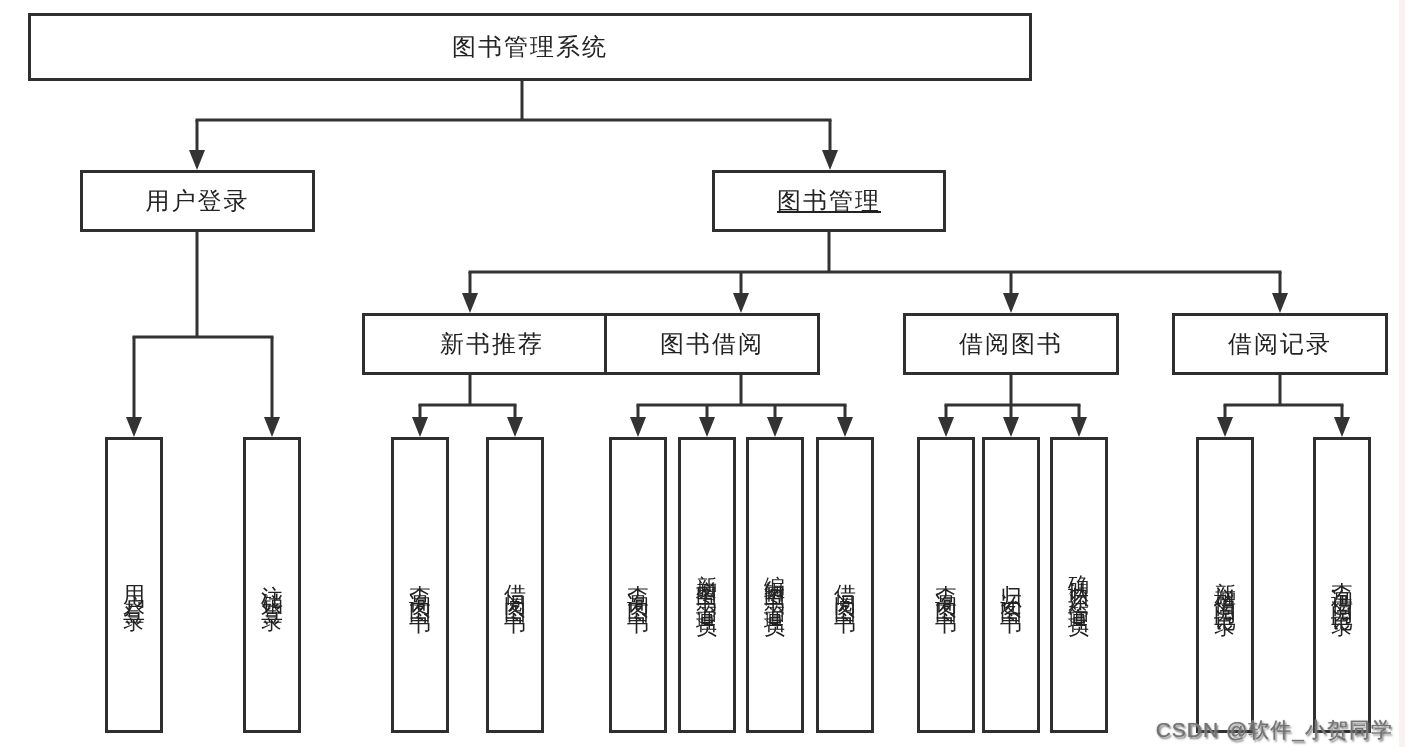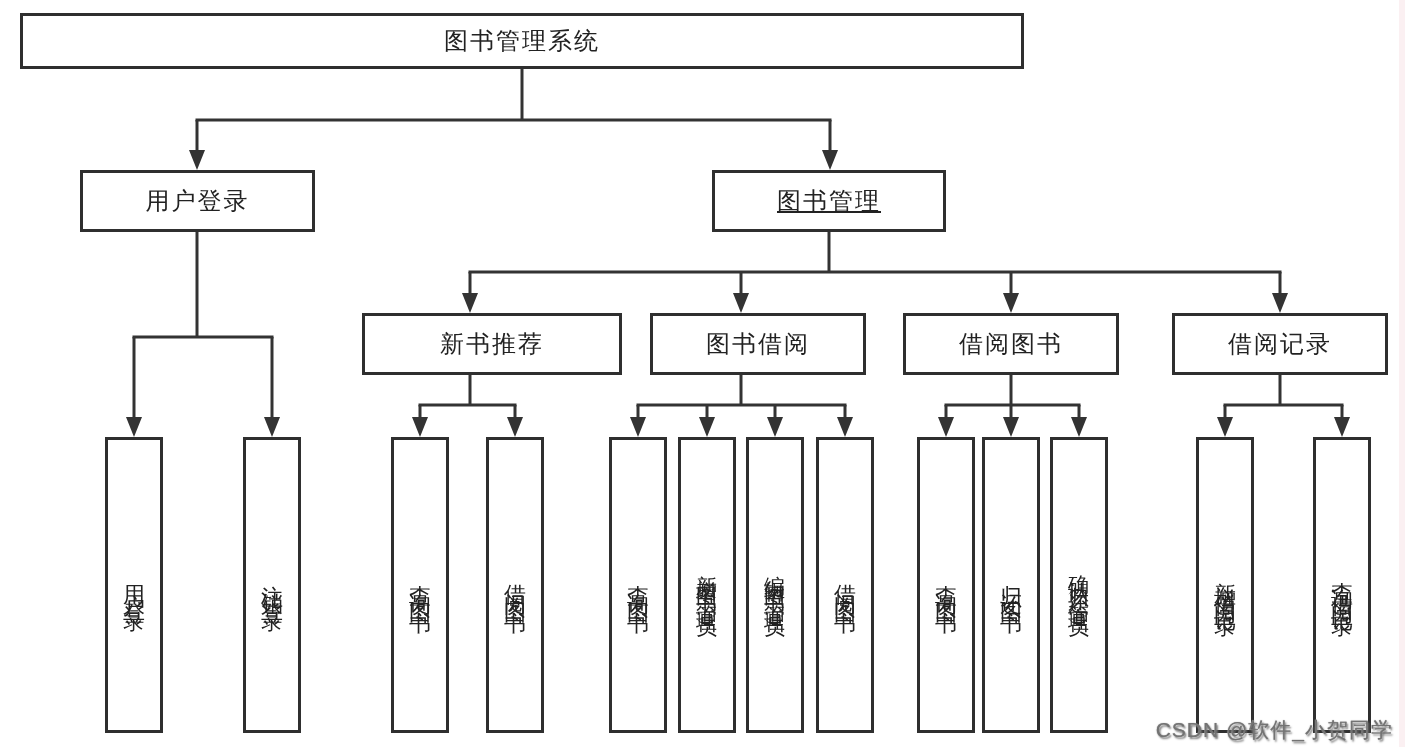--- a/index.html
+++ b/index.html
@@ -116,27 +116,27 @@
       <line x1="1079" y1="405" x2="1079" y2="421" stroke="#333333" stroke-width="3"></line>
       <polygon points="1071,417 1087,417 1079,437" fill="#333333"></polygon>
       <line x1="1280" y1="375" x2="1280" y2="405" stroke="#333333" stroke-width="3"></line>
       <line x1="1223.5" y1="405" x2="1343.5" y2="405" stroke="#333333" stroke-width="3"></line>
       <line x1="1225" y1="405" x2="1225" y2="421" stroke="#333333" stroke-width="3"></line>
       <polygon points="1217,417 1233,417 1225,437" fill="#333333"></polygon>
       <line x1="1342" y1="405" x2="1342" y2="421" stroke="#333333" stroke-width="3"></line>
       <polygon points="1334,417 1350,417 1342,437" fill="#333333"></polygon>
     </svg>
 
-  <div class="hbox" style="left:20px; top:13px; width:1004px; height:56px;">图书管理系统</div>
+  <div class="hbox" style="left:28px; top:13px; width:1004px; height:68px;">图书管理系统</div>
 
   <div class="hbox" style="left:80px; top:170px; width:235px; height:62px;">用户登录</div>
   <div class="hbox" style="left:712px; top:170px; width:234px; height:62px;text-decoration:underline;">图书管理</div>
 
   <div class="hbox" style="left:362px; top:313px; width:260px; height:62px;">新书推荐</div>
-  <div class="hbox" style="left:650px; top:313px; width:216px; height:62px;">图书借阅</div>
+  <div class="hbox" style="left:604px; top:313px; width:216px; height:62px;">图书借阅</div>
   <div class="hbox" style="left:903px; top:313px; width:216px; height:62px;">借阅图书</div>
   <div class="hbox" style="left:1172px; top:313px; width:216px; height:62px;">借阅记录</div>
 
   <div class="vbox" style="left:105px; top:437px; width:58px; height:296px;">用户登录</div>
   <div class="vbox" style="left:243px; top:437px; width:58px; height:296px;">注销登录</div>
   <div class="vbox" style="left:391px; top:437px; width:58px; height:296px;">查询图书</div>
   <div class="vbox" style="left:486px; top:437px; width:58px; height:296px;">借阅图书</div>
   <div class="vbox" style="left:609px; top:437px; width:58px; height:296px;">查询图书</div>
   <div class="vbox" style="left:678px; top:437px; width:58px; height:296px; letter-spacing:6px; font-size:21px;">新增图书（管理员）</div>
   <div class="vbox" style="left:746px; top:437px; width:58px; height:296px; letter-spacing:6px; font-size:21px;">编辑图书（管理员）</div>

